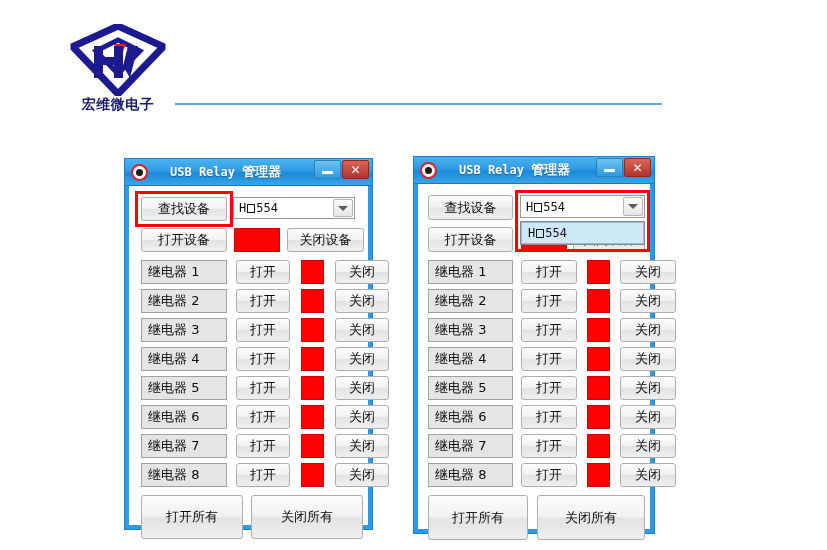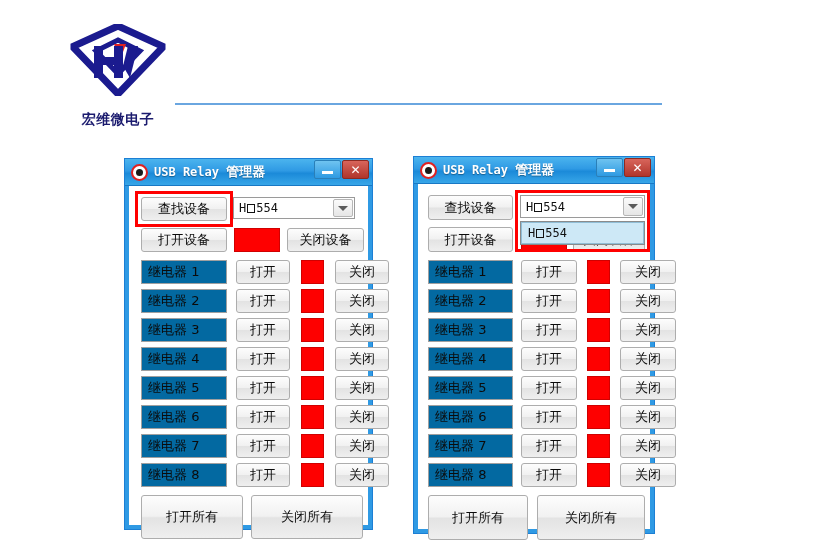--- a/index.html
+++ b/index.html
@@ -12,21 +12,21 @@
   #page { position: relative; width: 827px; height: 550px; background:#fff; }
 
   
   .header { position:absolute; left:0; top:0; width:827px; height:130px; }
 
   .logo-wrap { position:absolute; left:70px; top:24px; width:96px; height:96px; }
   .logo-mark { position:relative; width:96px; height:72px; }
   .logo-text {
     position:absolute; left:0; top:72px; width:96px;
     text-align:center; font-size:14px; font-weight:700; color:#1b1b6e;
-    font-family:"DejaVu Sans","Liberation Sans",sans-serif; letter-spacing:0.5px;margin-top:15px;
+    font-family:"DejaVu Sans","Liberation Sans",sans-serif; letter-spacing:0.5px;
   }
   .company-name {
     position:absolute; left:246px; top:50px; width:360px;
     font-family:"DejaVu Serif","Liberation Serif",serif;
     font-size:27px; font-style:italic; font-weight:700;
     color:#7d8a99; letter-spacing:3px; white-space:nowrap;
   }
   .divider {
     position:absolute; left:175px; top:103px; width:487px; height:2px;
     background:#6aa6e0;
@@ -45,21 +45,21 @@
     border-bottom:1px solid #1878c4;
     display:flex; align-items:center; padding-left:6px;
   }
   .tb-icon {
     width:17px; height:17px; border-radius:50%;
     background:#ffffff; border:2.5px solid #e02020;
     display:flex; align-items:center; justify-content:center; flex:0 0 auto;
   }
   .tb-icon i { width:7px; height:7px; background:#1a1a1a; border-radius:50%; display:block; }
   .tb-title {
-    margin-left:6px; color:#ffffff; font-size:12px; font-weight:700;
+    margin-left:22px; color:#ffffff; font-size:12px; font-weight:700;
     font-family:"DejaVu Sans Mono","Liberation Mono",monospace;
     text-shadow:0 1px 1px rgba(0,0,0,.35); white-space:nowrap;
   }
   .tb-title .cjk { font-family:"DejaVu Sans","Liberation Sans",sans-serif; font-size:13px; }
   .tb-btns { position:absolute; right:3px; top:1px; display:flex; }
   .tb-btn {
     width:27px; height:19px; margin-left:1px;
     border:1px solid #2a7fb8; border-radius:2px;
     display:flex; align-items:center; justify-content:center;
     color:#ffffff; font-size:12px; font-weight:700;
@@ -74,21 +74,21 @@
   
   .btn {
     background:linear-gradient(180deg,#fdfdfd 0%,#f1f1f1 48%,#e3e3e3 52%,#efefef 100%);
     border:1px solid #adadad; border-radius:3px;
     font-family:"DejaVu Sans","Liberation Sans",sans-serif;
     font-size:13px; color:#0b0b0b; text-align:center;
     display:flex; align-items:center; justify-content:center;
     white-space:nowrap;
   }
   .txtbox {
-    background:#0369a1; border:1px solid #a0a0a0;
+    background:#e5e5e5; border:1px solid #a0a0a0;
     font-family:"DejaVu Sans","Liberation Sans",sans-serif;
     font-size:13px; color:#0b0b0b;
     display:flex; align-items:center; padding-left:6px; white-space:nowrap;
   }
   .led { background:#fe0000; border:1px solid #d00000; }
 
   
   .combo {
     background:#ffffff; border:1px solid #9a9a9a; position:relative;
     display:flex; align-items:center;

